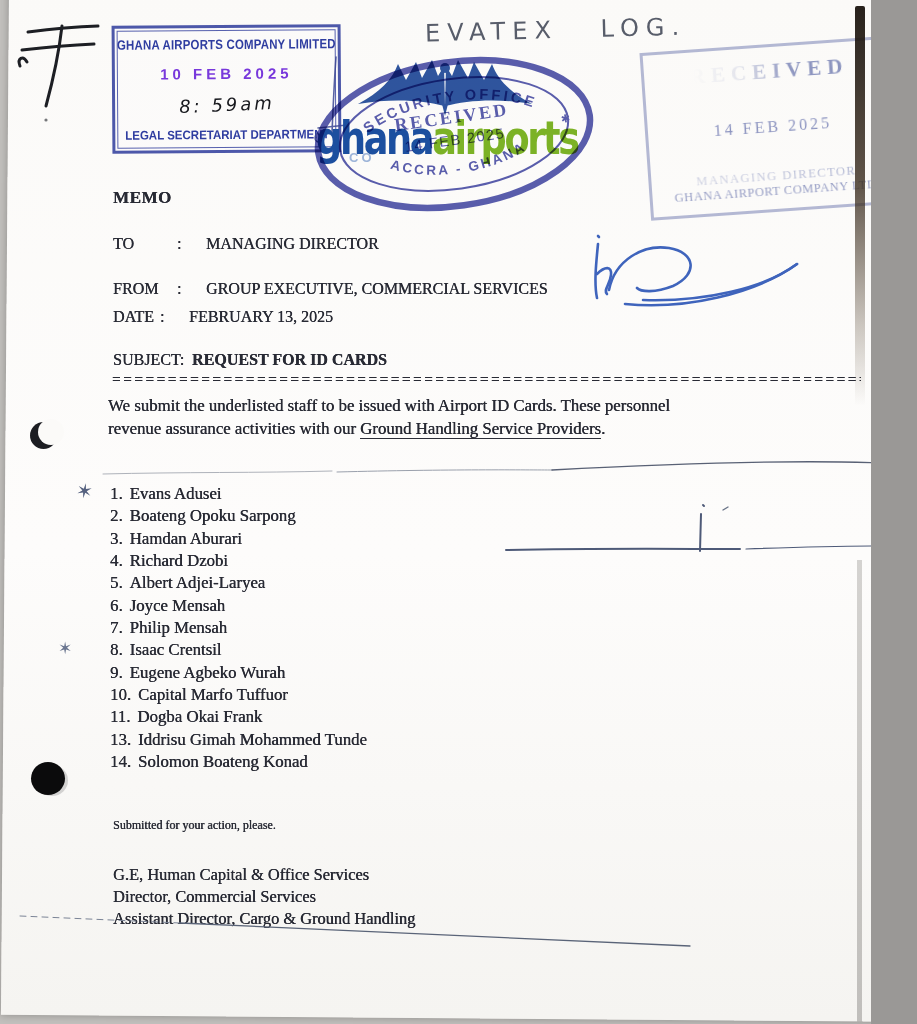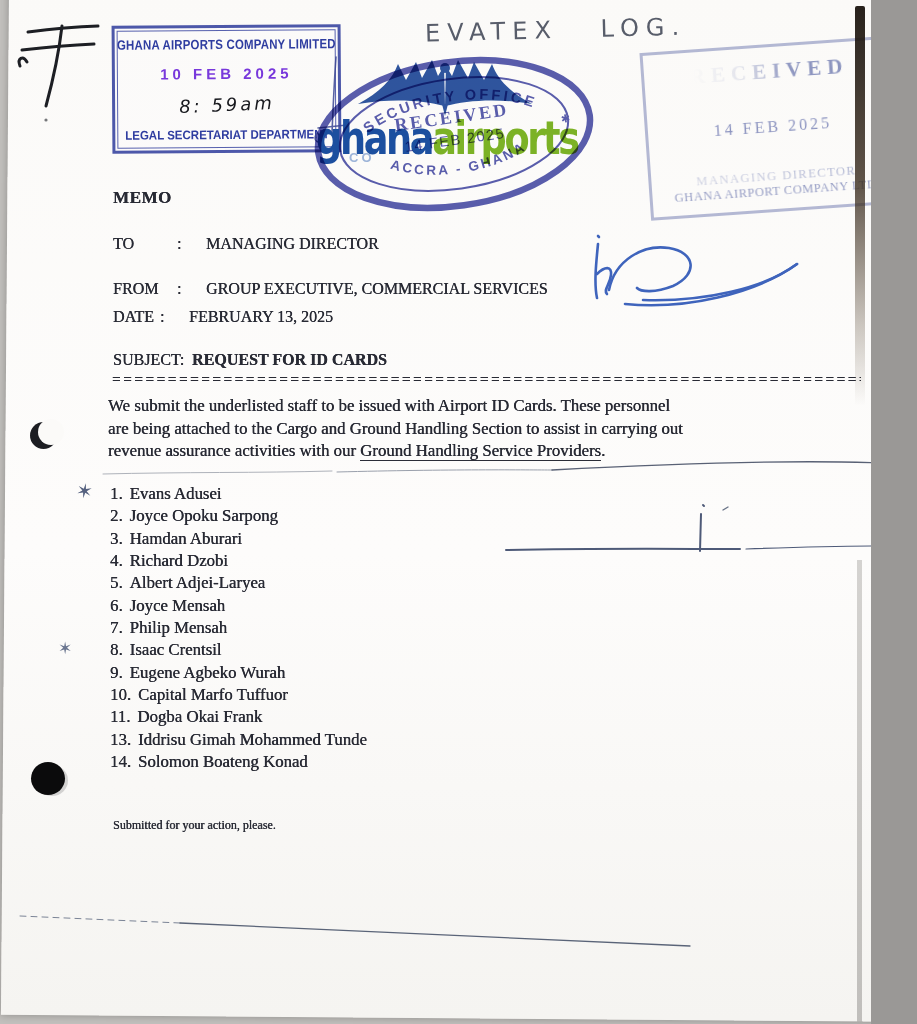--- a/index.html
+++ b/index.html
@@ -190,21 +190,20 @@
   </div>
   <div class="frow row-subject abs inktxt">
     <span class="f-label">SUBJECT:</span>
     <span class="f-value">REQUEST FOR ID CARDS</span>
   </div>
 
   <div class="divider abs inktxt">======================================================================</div>
 
   <div class="para abs inktxt">
     <div>We submit the underlisted staff to be issued with Airport ID Cards. These personnel</div>
-    <div>are being attached to the Cargo and Ground Handling Section to assist in carrying out</div>
     <div><span>revenue assurance activities with our </span><span class="uline">Ground Handling Service Providers</span><span>.</span></div>
   </div>
 
   <svg class="abs" style="left:585px;top:230px" width="225" height="82" viewBox="0 0 225 82">
     <g stroke="#2b54b6" stroke-width="2.6" fill="none" stroke-linecap="round" opacity=".9">
       <path d="M13,6 l1,1"></path>
       <path d="M13,14 C11,34 9,54 12,68"></path>
       <path d="M12,44 C20,36 27,36 26,45 C25,55 18,60 22,64"></path>
       <path d="M24,60 C30,30 58,14 84,18 C110,22 114,44 88,56 C70,63 56,62 52,58"></path>
       <path d="M40,74 C100,80 170,64 212,34"></path>
@@ -212,21 +211,21 @@
     </g>
   </svg>
 
   <div class="names abs inktxt">
     <div class="nrow">
         <span class="num">1.</span>
         <span>Evans Adusei</span>
       </div>
     <div class="nrow">
         <span class="num">2.</span>
-        <span>Joyce Opoku Sarpong</span>
+        <span>Boateng Opoku Sarpong</span>
       </div>
     <div class="nrow">
         <span class="num">3.</span>
         <span>Hamdan Aburari</span>
       </div>
     <div class="nrow">
         <span class="num">4.</span>
         <span>Richard Dzobi</span>
       </div>
     <div class="nrow">
@@ -264,20 +263,25 @@
     <div class="nrow">
         <span class="num">14.</span>
         <span>Solomon Boateng Konad</span>
       </div>
   </div>
 
   <span class="asterisk ast1 abs">✶</span>
   <span class="asterisk ast2 abs">✶</span>
 
   <div class="closing abs inktxt">Submitted for your action, please.</div>
+  <div class="ccblock abs inktxt">
+    <div>G.E, Human Capital &amp; Office Services</div>
+    <div>Director, Commercial Services</div>
+    <div>Assistant Director, Cargo &amp; Ground Handling</div>
+  </div>
 
   <div class="crescent abs">
     <div class="c1"></div>
       <div class="c2"></div>
   </div>
   <div class="holedot abs"></div>
 
   <svg class="abs" style="left:0;top:0" width="917" height="1024" viewBox="0 0 917 1024" pointer-events="none">
     <g fill="none" stroke-linecap="round">
       <path d="M103,474 C180,472 260,473 332,471" stroke="#aeb2ba" stroke-width="1"></path>

